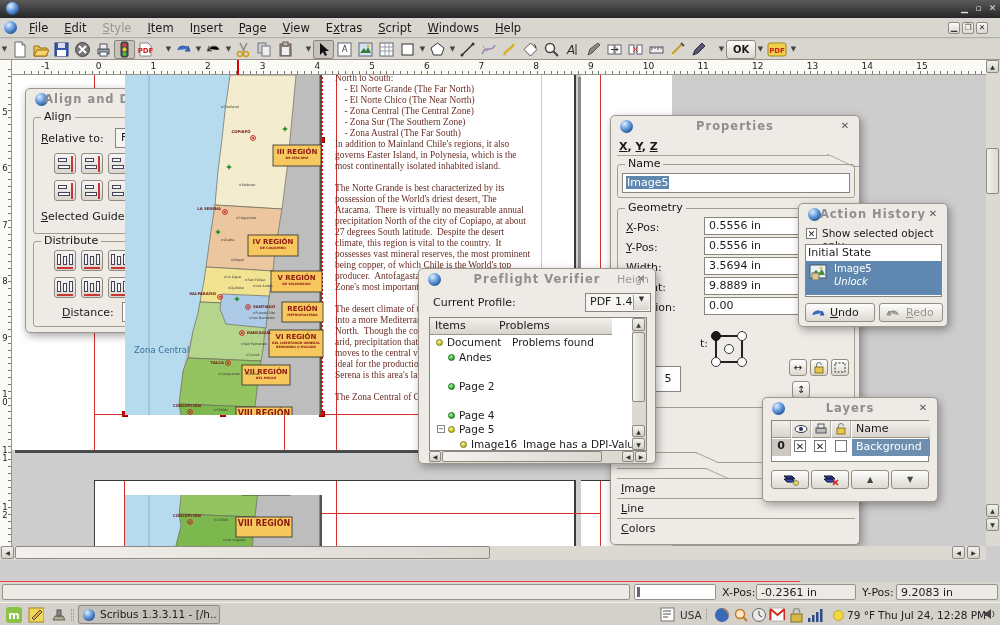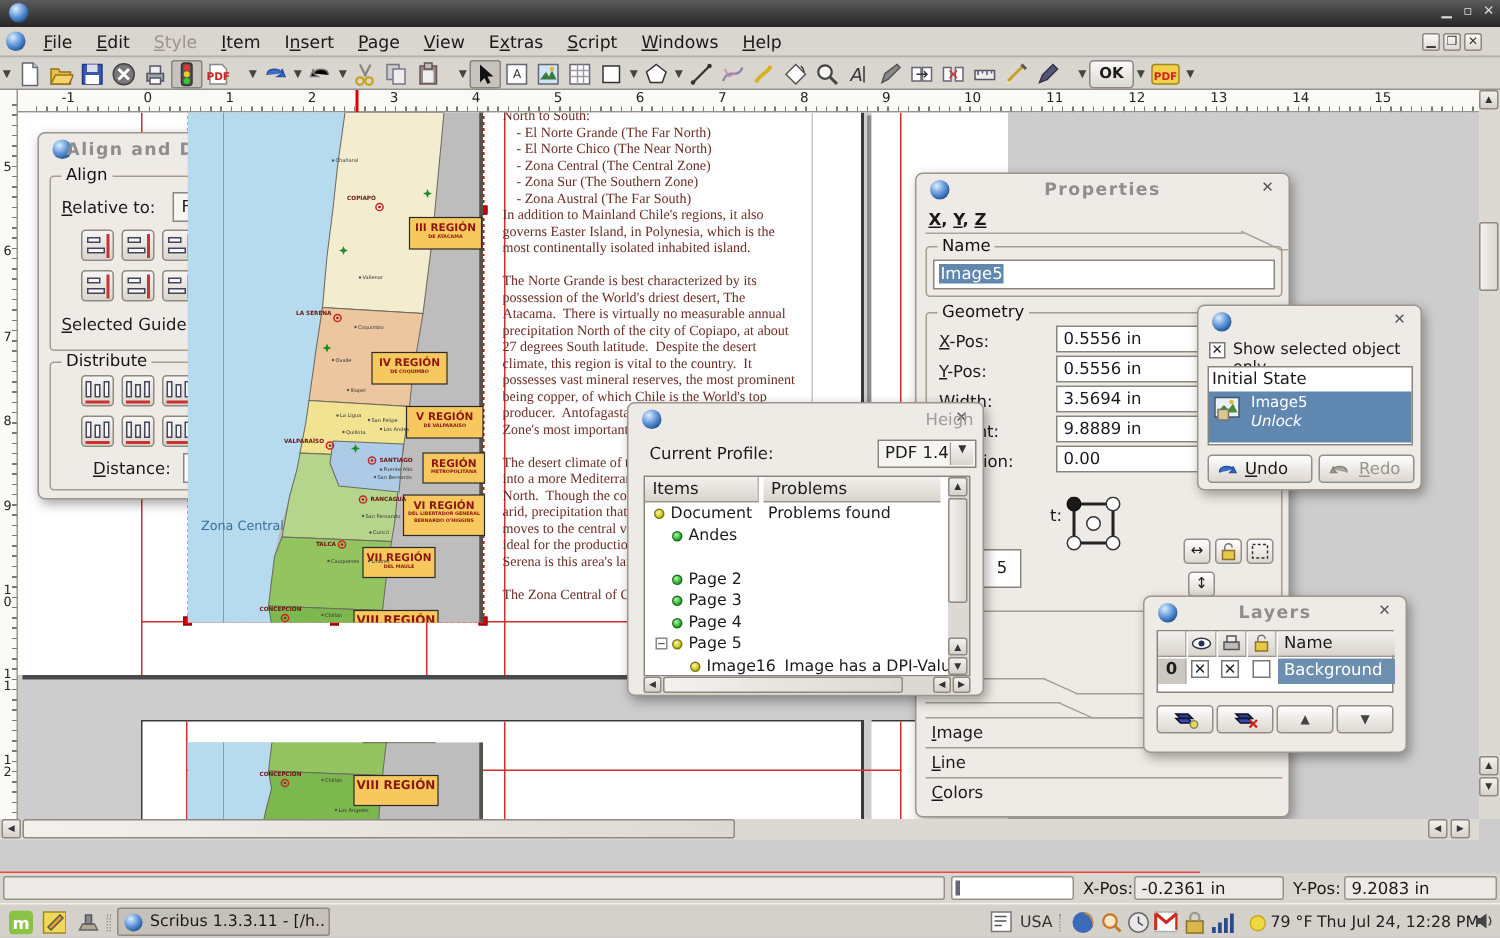--- a/index.html
+++ b/index.html
@@ -620,47 +620,44 @@
         <div class="abs" style="left: 6px; top: 362px; width: 238px; height: 1px; background: rgb(165, 157, 146);"></div>
         <div class="abs" style="left: 10px; top: 386px;"><u>L</u>ine</div>
         <div class="abs" style="left: 6px; top: 382px; width: 238px; height: 1px; background: rgb(165, 157, 146);"></div>
         <div class="abs" style="left: 10px; top: 406px;"><u>C</u>olors</div>
         <div class="abs" style="left: 6px; top: 402px; width: 238px; height: 1px; background: rgb(165, 157, 146);"></div>
       </div>
   </div>
 
   <div class="win" style="left:418px;top:268px;width:238px;height:196px">
     <span class="wglobe globe"></span>
+    <div class="wtitle">Preflight Verifier</div>
     <span class="wclose">✕</span>
     <span class="abs" style="left:14px;top:27px">Current Profile:</span>
     <div class="input" style="left:166px;top:24px;width:66px;height:19px;background:#f6f5f2">
       <span class="abs" style="left:4px;top:1px">PDF 1.4</span>
       <span class="combo-arrow">▼</span>
     </div>
     <div class="abs" style="left:10px;top:48px;width:218px;height:134px;border:1px solid #8a857c;background:#fff;overflow:hidden">
       <div class="abs" style="left:0;top:0;width:76px;height:17px;background:linear-gradient(#f2f0ec,#d8d4cd);border-right:1px solid #b5b0a8;border-bottom:1px solid #9a958d;padding:1px 0 0 5px">Items</div>
-      <div class="abs" style="left:79px;top:0;width:118px;height:17px;background:linear-gradient(#f2f0ec,#d8d4cd);border-bottom:1px solid #9a958d;padding:1px 0 0 5px">Problems</div>
+      <div class="abs" style="left:64px;top:0;width:118px;height:17px;background:linear-gradient(#f2f0ec,#d8d4cd);border-bottom:1px solid #9a958d;padding:1px 0 0 5px">Problems</div>
       <div id="pf-rows" class="abs" style="left:0;top:18px;right:14px;bottom:0">
           <div class="pfrow" style="top: 0px;">
             <span class="dot warn" style="left:6px"></span>
             <span class="abs" style="left:17px;top:0">Document</span>
             <span class="abs" style="left:77px;top:0;padding-left:5px">Problems found</span>
           </div>
           <div class="pfrow" style="top: 14.5px;">
             <span class="dot ok" style="left:18px"></span>
             <span class="abs" style="left:29px;top:0">Andes</span>
           </div>
           <div class="pfrow" style="top: 43.5px;">
             <span class="dot ok" style="left:18px"></span>
             <span class="abs" style="left:29px;top:0">Page 2</span>
           </div>
-          <div class="pfrow" style="top: 58px;">
-            <span class="dot ok" style="left:18px"></span>
-            <span class="abs" style="left:29px;top:0">Page 3</span>
-          </div>
           <div class="pfrow" style="top: 72.5px;">
             <span class="dot ok" style="left:18px"></span>
             <span class="abs" style="left:29px;top:0">Page 4</span>
           </div>
           <div class="pfrow" style="top: 87px;">
             <span class="abs" style="left:7px;top:2px;width:8px;height:8px;border:1px solid #888;background:#fff;font-size:7px;line-height:7px;text-align:center">−</span>
             <span class="dot warn" style="left:18px"></span>
             <span class="abs" style="left:29px;top:0">Page 5</span>
           </div>
           <div class="pfrow" style="top: 101.5px;">
@@ -681,20 +678,21 @@
       <div class="sbtn" style="left:0;top:0;width:12px;height:11px;font-size:6px;line-height:10px">◀</div>
       <div class="sthumb" style="left:13px;top:0;width:160px;height:11px"></div>
       <div class="sbtn" style="right:13px;top:0;width:12px;height:11px;font-size:6px;line-height:10px">◀</div>
       <div class="sbtn" style="right:0;top:0;width:12px;height:11px;font-size:6px;line-height:10px">▶</div>
     </div>
   </div>
   <div class="abs" style="left:617px;top:273px;color:#9a9a9a">Heigh</div>
 
   <div class="win" style="left:798px;top:203px;width:150px;height:124px">
     <span class="wglobe globe"></span>
+    <div class="wtitle">Action History</div>
     <span class="wclose">✕</span>
     <div class="abs" style="left:7px;top:24px;width:11px;height:11px;background:#fff;border:1px solid #777;text-align:center;line-height:10px;font-size:9px;font-weight:bold">✕</div>
     <span class="abs" style="left:23px;top:23px;font-size:10.5px">Show selected object only</span>
     <div class="abs" style="left:6px;top:40px;width:137px;height:53px;background:#fff;border:1px solid #8a857c">
       <div class="abs" style="left:2px;top:1px;font-size:11px">Initial State</div>
       <div class="abs" style="left:0;top:16px;width:135px;height:34px;background:#5f87af">
         <svg class="abs" style="left:3px;top:3px" width="20" height="18">
           <rect x="1" y="1" width="16" height="13" fill="#e9f2fa" stroke="#456"></rect>
           <path d="M2,11 L7,6 L10,9 L13,5 L16,11 Z" fill="#4a8a3a"></path>
           <circle cx="12" cy="4" r="1.5" fill="#e8b83a"></circle>

